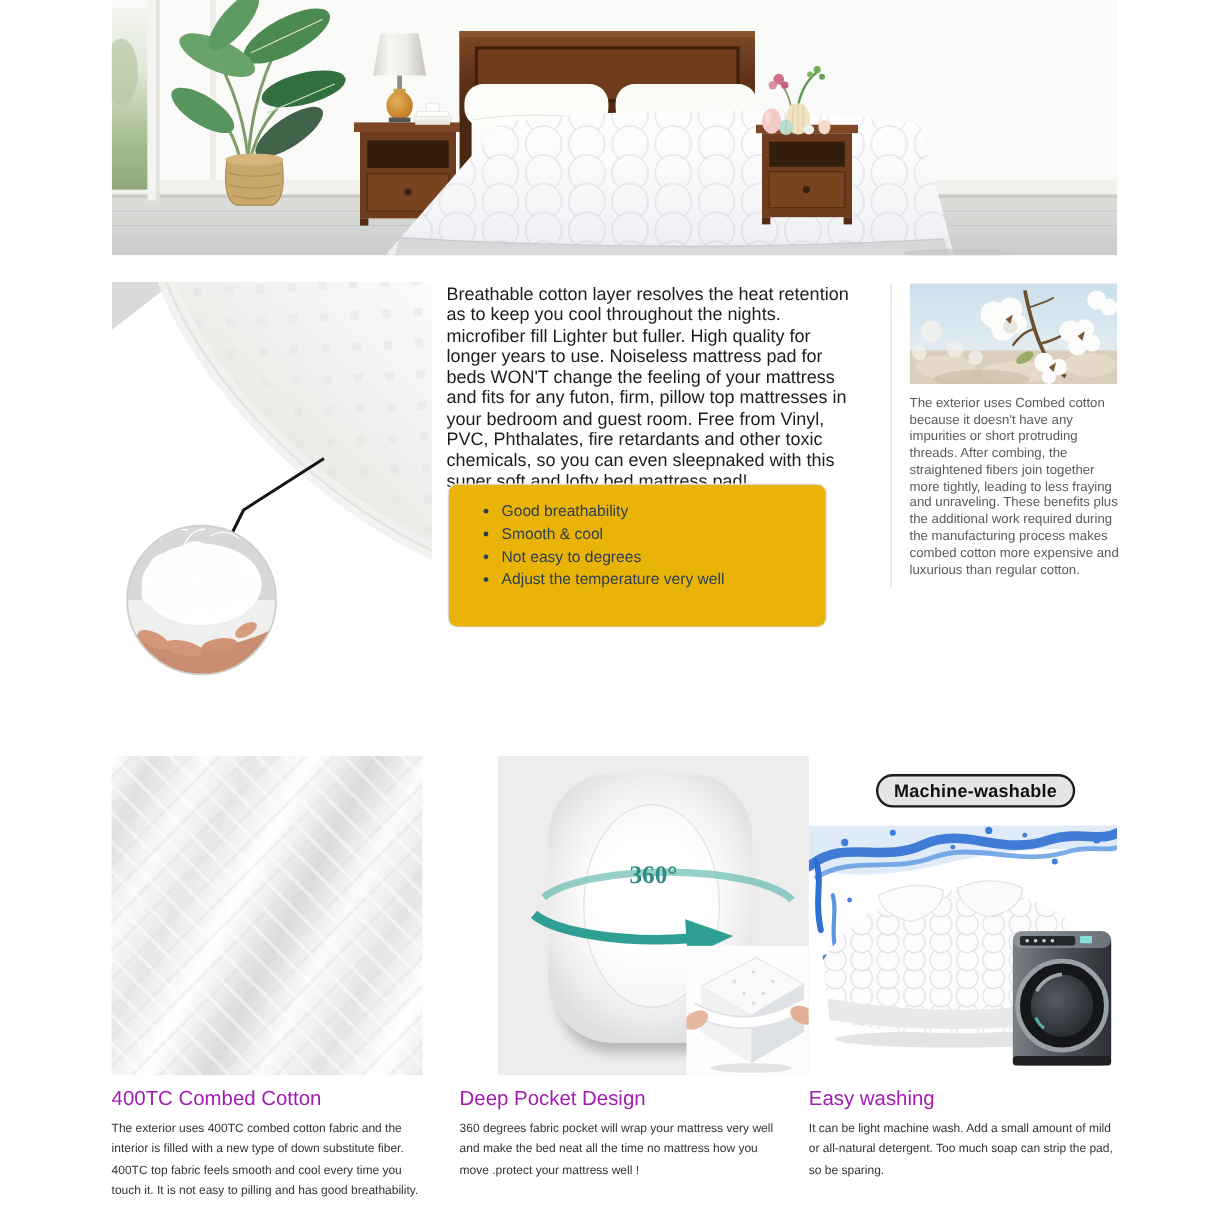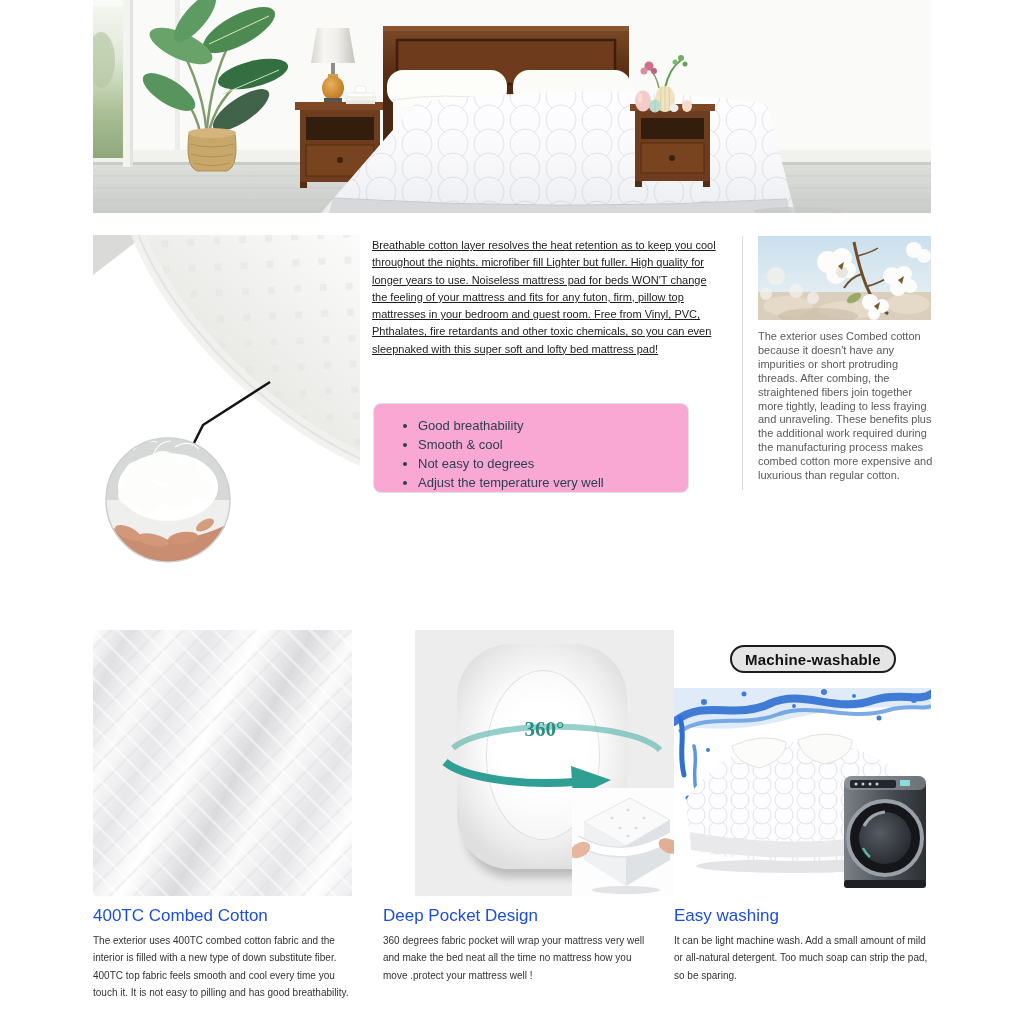--- a/index.html
+++ b/index.html
@@ -5,23 +5,23 @@
   html,body{margin:0;padding:0;background:#fff;}
   .page{position:relative;width:1024px;height:1024px;background:#ffffff;overflow:hidden;
         font-family:"Liberation Sans", sans-serif;color:#333;}
   .abs{position:absolute;}
 
   
   .hero{left:93px;top:0;width:838px;height:213px;overflow:hidden;}
 
   
   .feather{left:93px;top:235px;width:267px;height:330px;overflow:hidden;background:#fff;}
-  .intro-paragraph{left:372px;top:237px;width:345px;font-size:11px;line-height:17.3px;color:#1d1d1d;text-decoration:underline;}
-  .bullet-box{left:373px;top:403px;width:316px;height:90px;box-sizing:border-box;
-              background:#f9a8d4;border:1px solid #e2e2e2;border-radius:8px;padding:12px 10px 0 30px;}
+  .intro-paragraph{left:372px;top:237px;width:345px;font-size:15px;line-height:17.3px;color:#1d1d1d;}
+  .bullet-box{left:373px;top:403px;width:316px;height:120px;box-sizing:border-box;
+              background:#eab308;border:1px solid #e2e2e2;border-radius:8px;padding:12px 10px 0 30px;}
   .bullet-box ul{margin:0;padding:0 0 0 14px;list-style:disc;}
   .bullet-box li{font-size:13px;line-height:19px;color:#2c3e50;}
   .vdivider{left:742px;top:236px;width:1px;height:254px;background:#dcdcdc;}
   .cotton{left:758px;top:236px;width:173px;height:84px;overflow:hidden;}
   .side-note{left:758px;top:330px;width:176px;font-size:11px;line-height:13.9px;color:#5a5a5a;}
 
   
   .fimg1{left:93px;top:630px;width:259px;height:266px;
          background-image:
            repeating-linear-gradient(45deg, rgba(255,255,255,.45) 0 3px, rgba(0,0,0,0) 3px 17px),
@@ -36,21 +36,21 @@
          border:1px solid rgba(195,195,198,.45);
          background:radial-gradient(circle at 50% 45%, #ffffff 40%, #f3f3f4 100%);}
   .pocket-label{left:0;top:88px;width:259px;text-align:center;color:#2c8c82;
          font-family:"Liberation Serif", serif;font-weight:600;}
   .pocket-label .l1{font-size:21px;line-height:22px;}
   .pocket-label .l2{font-size:18px;line-height:20px;}
   .fimg3{left:674px;top:680px;width:257px;height:215px;overflow:hidden;}
   .badge{left:730px;top:645px;height:28px;box-sizing:border-box;display:flex;align-items:center;
          padding:0 13px;border:2.5px solid #1c1c1c;border-radius:16px;background:#e5e5e5;
          font-size:15px;font-weight:bold;color:#111;letter-spacing:.2px;}
-  .fhead{top:905px;font-size:17px;line-height:22px;color:#1d4ed8;}
+  .fhead{top:905px;font-size:17px;line-height:22px;color:#a21caf;}
   .fbody{top:932px;font-size:10px;line-height:17.4px;color:#333;}
   .c1{left:93px;width:268px;} .c2{left:383px;width:268px;} .c3{left:674px;width:262px;}
 </style>
 </head>
 <body>
 
 <div class="page">
 
   <div class="abs hero">
     <svg width="838" height="213" viewBox="0 0 838 213">

